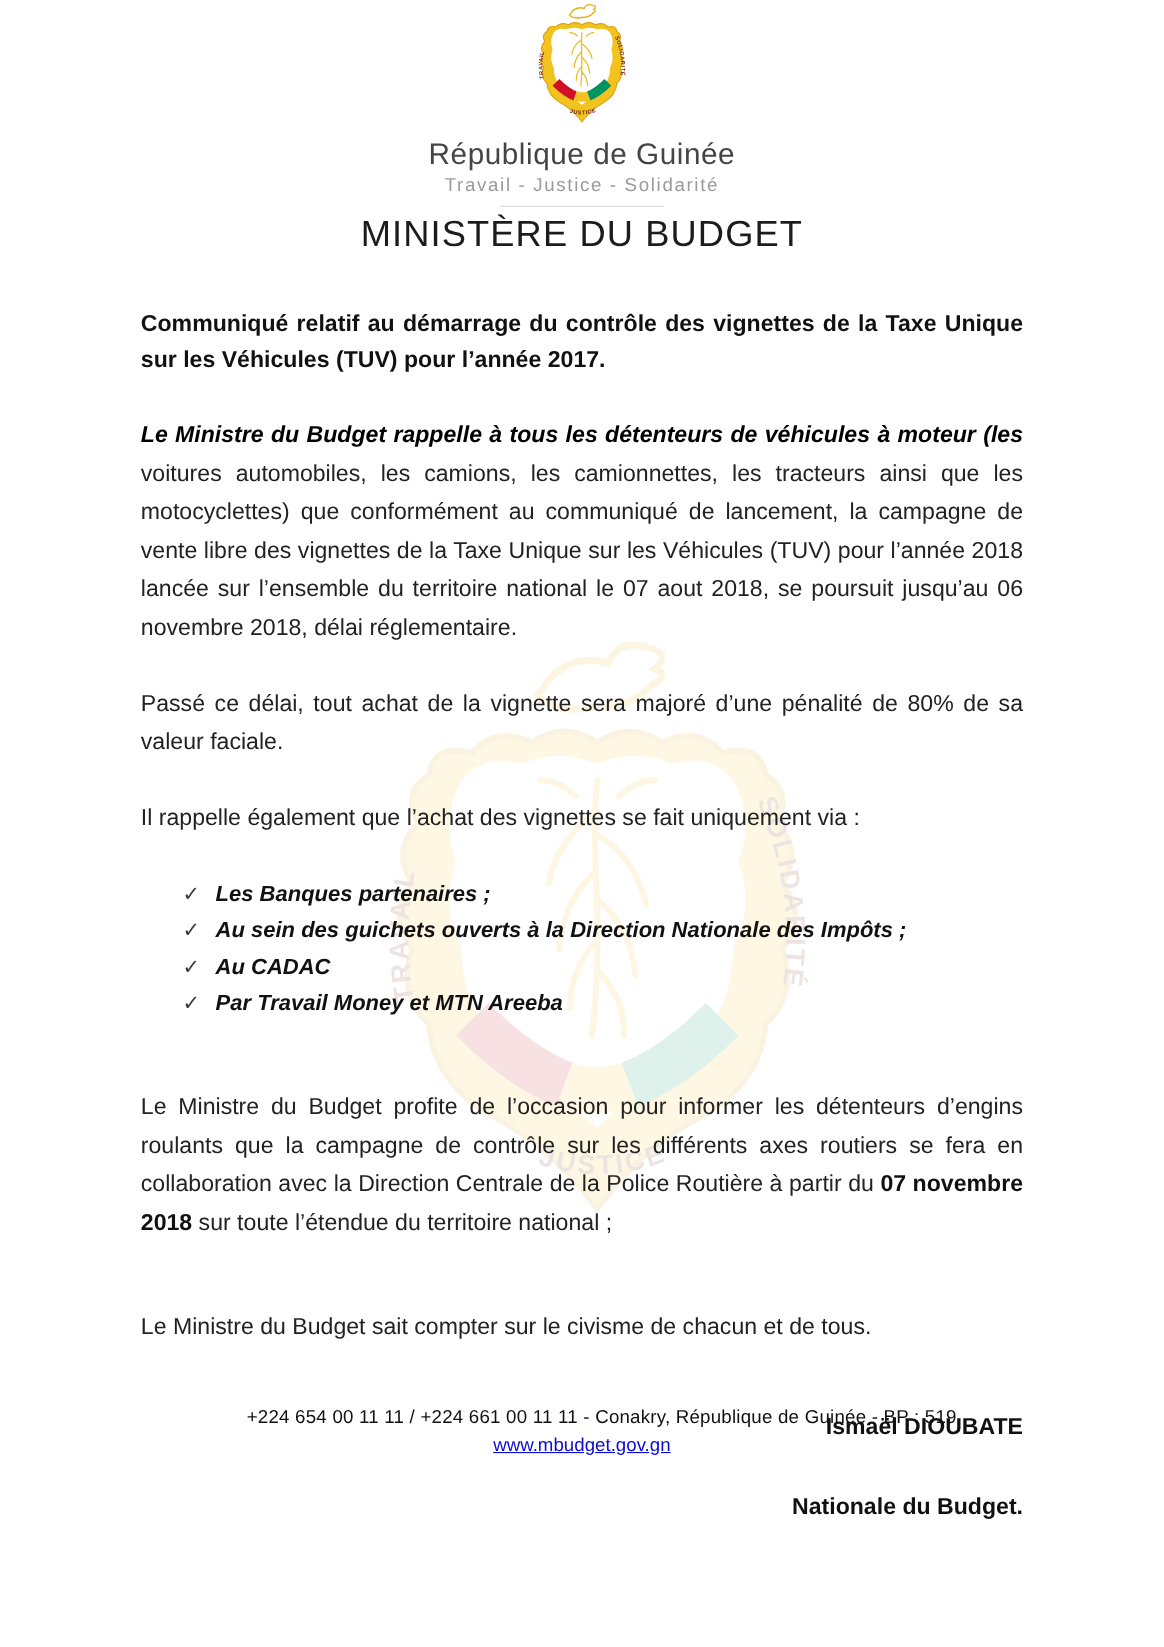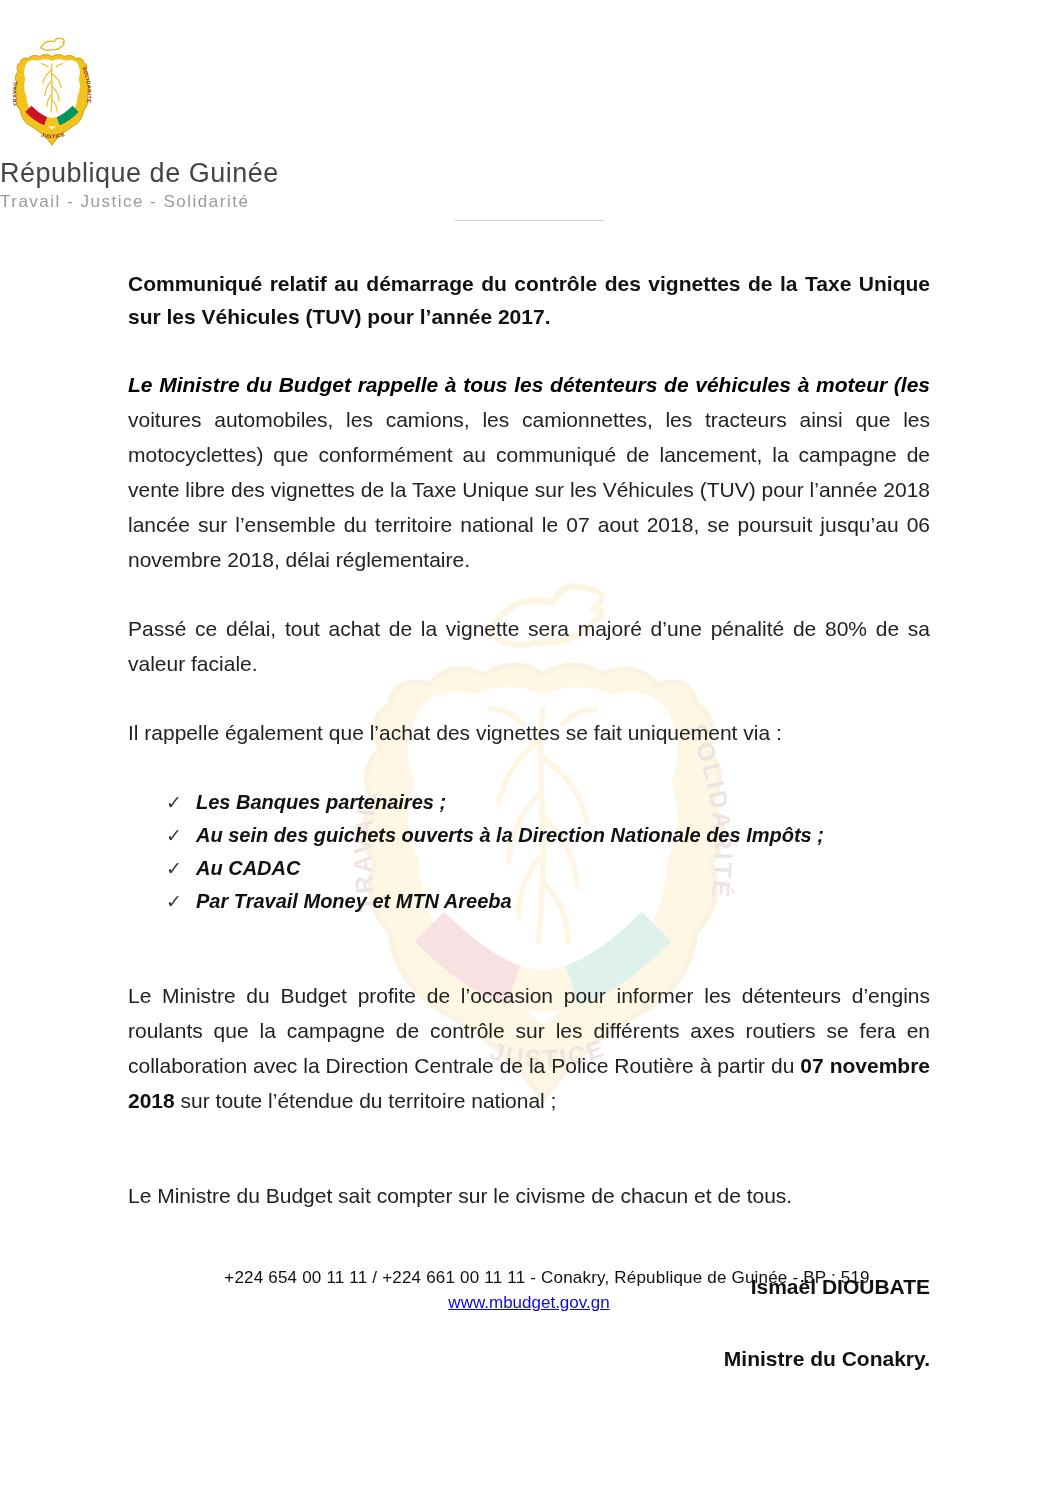--- a/index.html
+++ b/index.html
@@ -18,21 +18,21 @@
     left:296px;
     top:566px;
     width:494px;
     height:568px;
     opacity:0.12;
     pointer-events:none;
     z-index:0;
   }
   .content{position:relative;z-index:1;}
   
-  .doc-header{text-align:left;padding-top:34px;}
+  .doc-header{text-align:center;}
   .emblem-svg{width:104px;height:118px;display:inline-block;}
   .republic{font-size:27px;color:#454545;letter-spacing:0.5px;margin-top:2px;}
   .motto{font-size:17px;color:#9a9a9a;letter-spacing:1.5px;margin-top:3px;}
   .header-divider{width:150px;height:1px;background:#d9d9d9;margin:8px auto 6px auto;}
   .ministry{font-size:33px;color:#1c1c1c;letter-spacing:1px;font-weight:400;margin:2px 0 0 0;}
   
   .doc-body{margin:0 128px;}
   .doc-title{
     margin:46px 0 0 0;
     font-size:21px;
@@ -159,20 +159,21 @@
   </svg>
 
   <div class="content">
     <header class="doc-header">
       <svg class="emblem-svg" viewBox="0 0 200 230">
         <use href="#emblem"></use>
       </svg>
       <div class="republic">République de Guinée</div>
       <div class="motto">Travail - Justice - Solidarité</div>
       <div class="header-divider"></div>
+      <h1 class="ministry">MINISTÈRE DU BUDGET</h1>
     </header>
 
     <main class="doc-body">
       <h2 class="doc-title">Communiqué relatif au démarrage du contrôle des vignettes de la Taxe Unique sur les Véhicules (TUV) pour l’année 2017.</h2>
 
       <p class="para"><span class="bold-lead">Le Ministre du Budget rappelle à tous les détenteurs de véhicules à moteur (les</span><span> voitures automobiles, les camions, les camionnettes, les tracteurs ainsi que les motocyclettes) que conformément au communiqué de lancement, la campagne de vente libre des vignettes de la Taxe Unique sur les Véhicules (TUV) pour l’année 2018 lancée sur l’ensemble du territoire national le 07 aout 2018, se poursuit jusqu’au 06 novembre 2018, délai réglementaire.</span></p>
 
       <p class="para">Passé ce délai, tout achat de la vignette sera majoré d’une pénalité de 80% de sa valeur faciale.</p>
 
       <p class="para">Il rappelle également que l’achat des vignettes se fait uniquement via :</p>
@@ -194,21 +195,21 @@
           <span class="check">✓</span>
           <span>Par Travail Money et MTN Areeba</span>
         </li>
       </ul>
 
       <p class="para para-gap"><span>Le Ministre du Budget profite de l’occasion pour informer les détenteurs d’engins roulants que la campagne de contrôle sur les différents axes routiers se fera en collaboration avec la Direction Centrale de la Police Routière à partir du </span><span class="bold-inline">07 novembre 2018</span><span> sur toute l’étendue du territoire national ;</span></p>
 
       <p class="para para-gap">Le Ministre du Budget sait compter sur le civisme de chacun et de tous.</p>
 
       <div class="signature sig-name">Ismaël DIOUBATE</div>
-      <div class="signature sig-title">Ministre du Conakry.</div>
+      <div class="signature sig-title">Nationale du Budget.</div>
     </main>
 
     <footer class="doc-footer">
       <div class="footer-contact">+224 654 00 11 11 / +224 661 00 11 11 - Conakry, République de Guinée - BP : 519</div>
       <a class="footer-link" href="www.mbudget.gov.gn">www.mbudget.gov.gn</a>
     </footer>
   </div>
 </div>
 
 </body></html>

